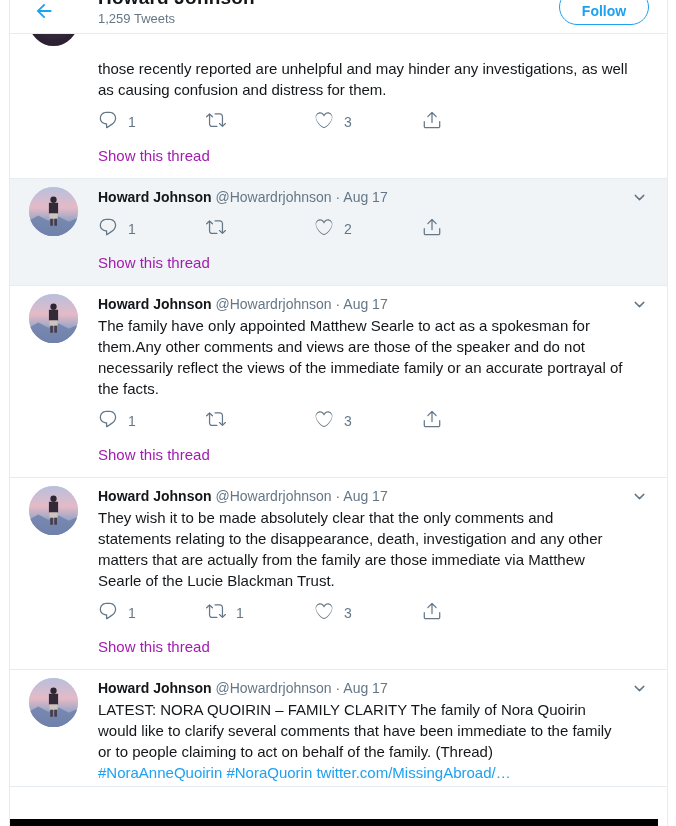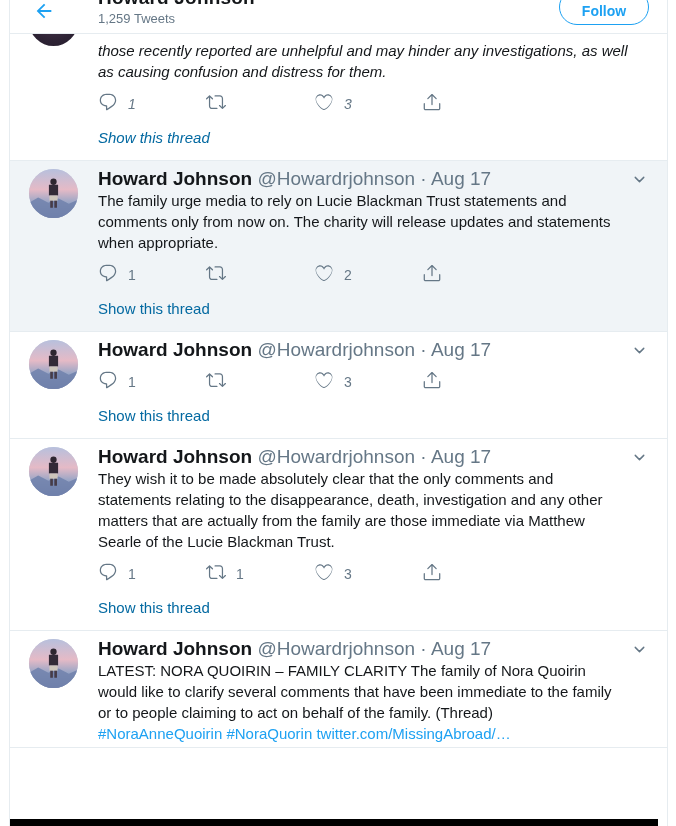--- a/index.html
+++ b/index.html
@@ -32,46 +32,46 @@
     display:flex;align-items:center;justify-content:center;box-sizing:border-box;
     padding-top:8px;cursor:pointer;
   }
   
   .feed{position:absolute;top:33px;left:0;right:0;}
   .tweet{
     position:relative;display:flex;background:#fff;
     padding:8px 19px 3px 19px;border-bottom:1px solid #e6ecf0;box-sizing:border-box;
   }
   .tweet.highlighted{background:#f0f4f7;}
-  .tweet.partial{padding-top:6px;font-style:italic;}
+  .tweet.partial{padding-top:24px;}
   .avatar{
     width:49px;height:49px;border-radius:50%;flex:0 0 49px;overflow:hidden;
     background:#c6cede;
   }
   .avatar svg{display:block;width:49px;height:49px;}
   .partial .avatar{
     position:absolute;left:19px;top:-36px;
     background:radial-gradient(circle at 50% 35%,#513a55,#2e2335 65%,#241c2b 100%);
   }
   .tweet-main{margin-left:20px;flex:1;min-width:0;padding-right:20px;}
   .partial .tweet-main{margin-left:69px;}
-  .name-row{font-size:19px;line-height:20px;color:#657786;white-space:nowrap;}
+  .name-row{font-size:14px;line-height:20px;color:#657786;white-space:nowrap;}
   .name{font-weight:bold;color:#14171a;}
   .handle,.date,.sep{color:#657786;}
   .tweet-text{font-size:15px;line-height:21px;color:#14171a;margin-top:1px;max-width:556px;}
   .tweet-links{font-size:15px;line-height:21px;color:#1da1f2;max-width:556px;}
   .chevron{position:absolute;right:19px;top:10px;width:17px;height:17px;cursor:pointer;}
   .chevron svg{width:17px;height:17px;display:block;}
   .actions{display:flex;align-items:center;margin-top:10px;height:24px;color:#657786;max-width:450px;}
   .action-group{display:flex;align-items:center;width:108px;cursor:pointer;}
   .action-group:last-child{width:auto;}
   .action-group svg{width:20px;height:20px;fill:#657786;flex:0 0 auto;}
   .action-count{font-size:14px;color:#657786;margin-left:10px;}
   .thread-link{
-    display:inline-block;color:#0369a1;font-size:15px;line-height:21px;
+    display:inline-block;color:#a21caf;font-size:15px;line-height:21px;
     margin:11px 2px 9px 0;text-decoration:none;cursor:pointer;
   }
   .bottom-bar{position:absolute;left:10px;bottom:0;width:648px;height:7px;background:#000;z-index:9;}
   .hidden-defs{position:absolute;width:0;height:0;overflow:hidden;}
 </style>
 </head>
 <body>
 
 <svg class="hidden-defs" aria-hidden="true">
   <defs>
@@ -157,21 +157,20 @@
         <path d="M20.8 31 h2.6 v7 h-2.6 z M24.8 31 h2.6 v7 h-2.6 z" fill="#463c48"></path>
       </svg>
     </div>
     <div class="tweet-main">
       <div class="name-row">
         <span class="name">Howard Johnson</span>
         <span class="handle">@Howardrjohnson </span>
         <span class="sep">·</span>
         <span class="date"> Aug 17</span>
       </div>
-      <div class="tweet-text">The family urge media to rely on Lucie Blackman Trust statements and comments only from now on. The charity will release updates and statements when appropriate.</div>
       
       <div class="actions">
         <div class="action-group">
           <span>
             <svg viewBox="0 0 24 24">
                   <path d="M14.046 2.242l-4.148-.01h-.002c-4.374 0-7.8 3.427-7.8 7.802 0 4.098 3.186 7.206 7.465 7.37v3.828c0 .108.044.286.12.403.142.225.384.347.632.347.138 0 .277-.038.402-.118.264-.168 6.473-4.14 8.088-5.506 1.902-1.61 3.04-3.97 3.043-6.312v-.017c-.006-4.367-3.43-7.787-7.8-7.788zm3.787 12.972c-1.134.96-4.862 3.405-6.772 4.643V16.67c0-.414-.335-.75-.75-.75h-.396c-3.66 0-6.318-2.476-6.318-5.886 0-3.534 2.768-6.302 6.3-6.302l4.147.01h.002c3.532 0 6.3 2.766 6.302 6.296-.003 1.91-.942 3.844-2.514 5.176z"></path>
                 </svg>
           </span>
           <span class="action-count">1</span>
         </div>
@@ -219,20 +218,21 @@
         <path d="M20.8 31 h2.6 v7 h-2.6 z M24.8 31 h2.6 v7 h-2.6 z" fill="#463c48"></path>
       </svg>
     </div>
     <div class="tweet-main">
       <div class="name-row">
         <span class="name">Howard Johnson</span>
         <span class="handle">@Howardrjohnson </span>
         <span class="sep">·</span>
         <span class="date"> Aug 17</span>
       </div>
+      <div class="tweet-text">The family have only appointed Matthew Searle to act as a spokesman for them.Any other comments and views are those of the speaker and do not necessarily reflect the views of the immediate family or an accurate portrayal of the facts.</div>
       
       <div class="actions">
         <div class="action-group">
           <span>
             <svg viewBox="0 0 24 24">
                   <path d="M14.046 2.242l-4.148-.01h-.002c-4.374 0-7.8 3.427-7.8 7.802 0 4.098 3.186 7.206 7.465 7.37v3.828c0 .108.044.286.12.403.142.225.384.347.632.347.138 0 .277-.038.402-.118.264-.168 6.473-4.14 8.088-5.506 1.902-1.61 3.04-3.97 3.043-6.312v-.017c-.006-4.367-3.43-7.787-7.8-7.788zm3.787 12.972c-1.134.96-4.862 3.405-6.772 4.643V16.67c0-.414-.335-.75-.75-.75h-.396c-3.66 0-6.318-2.476-6.318-5.886 0-3.534 2.768-6.302 6.3-6.302l4.147.01h.002c3.532 0 6.3 2.766 6.302 6.296-.003 1.91-.942 3.844-2.514 5.176z"></path>
                 </svg>
           </span>
           <span class="action-count">1</span>
         </div>

